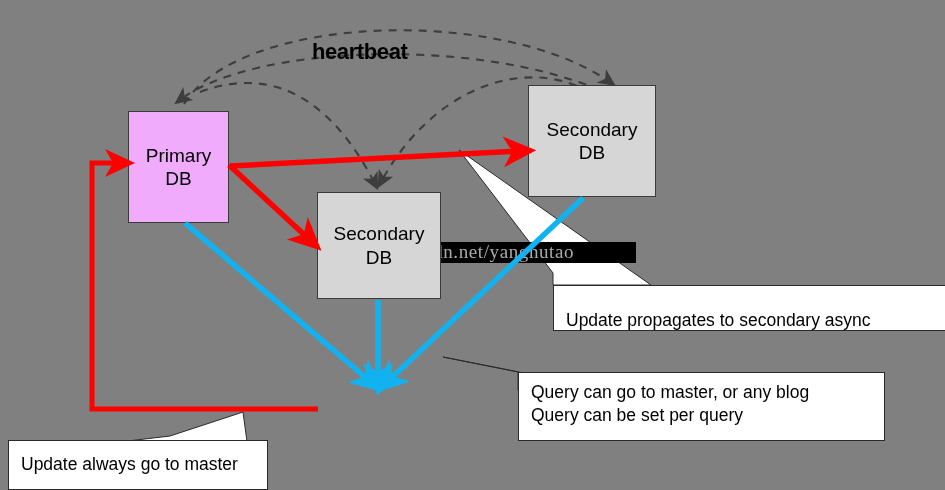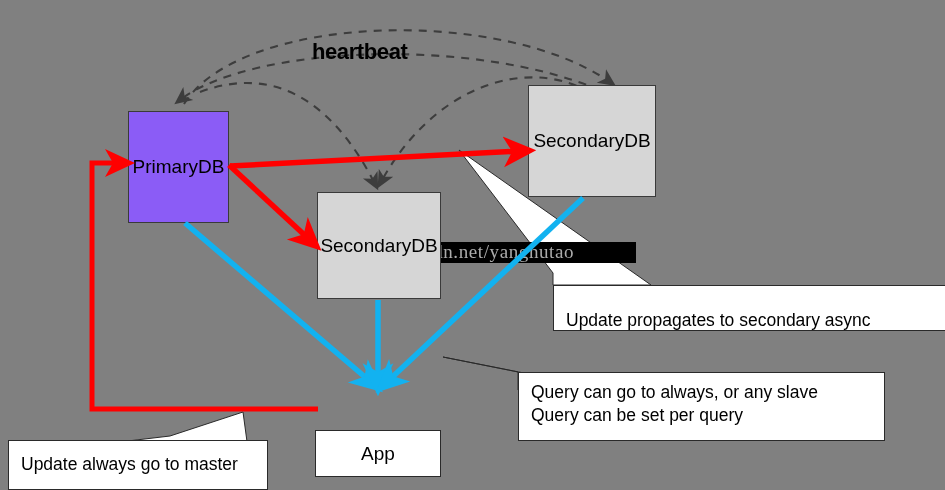--- a/index.html
+++ b/index.html
@@ -25,30 +25,30 @@
     position: absolute;
     left: 0; top: 0;
     width: 945px;
     height: 490px;
   }
   .node-box {
     position: absolute;
     box-sizing: border-box;
     border: 1px solid #3a3a3a;
     display: flex;
-    flex-direction: row;
+    flex-direction: column;
     align-items: center;
     justify-content: center;
     text-align: center;
     font-size: 19px;
     color: #000;
     line-height: 1.22;
     z-index: 6;
   }
-  .node-white { background: #8b5cf6; }
+  .node-white { background: #f0abfc; }
   .node-gray  { background: #d6d6d6; }
 
   #primary-db   { left: 128px; top: 111px;  width: 101px;  height: 112px; }
   #secondary-db-mid { left: 317px; top: 192px; width: 124px; height: 107px; }
   #secondary-db-top { left: 528px; top: 85px;  width: 128px; height: 112px; }
 
   .stack-box {
     position: absolute;
     box-sizing: border-box;
     background: #ffffff;
@@ -158,23 +158,20 @@
     <span>Secondary</span>
     <span>DB</span>
   </div>
 
   <div class="node-box node-gray" id="secondary-db-top">
     <span>Secondary</span>
     <span>DB</span>
   </div>
 
 
-  <div class="stack-box" id="app-box">
-    <span>App</span>
-  </div>
 
   <svg class="layer-svg" viewBox="0 0 945 490" style="z-index:7">
 
     <path d="M 230,166 L 522,151" fill="none" stroke="#FF0000" stroke-width="5.5" marker-end="url(#arrow-red)"></path>
 
     <path d="M 229,165 L 311,241" fill="none" stroke="#FF0000" stroke-width="5.5" marker-end="url(#arrow-red)"></path>
 
     <path d="M 318,409 L 92,409 L 92,163 L 122,163" fill="none" stroke="#FF0000" stroke-width="5" stroke-linejoin="miter" marker-end="url(#arrow-red)"></path>
 
     <path d="M 185,223 L 372,383" fill="none" stroke="#12B2F0" stroke-width="5.5" marker-end="url(#arrow-blue)"></path>
@@ -182,21 +179,21 @@
     <path d="M 378,300 L 378,382" fill="none" stroke="#12B2F0" stroke-width="5.5" marker-end="url(#arrow-blue)"></path>
 
     <path d="M 583,198 L 386,383" fill="none" stroke="#12B2F0" stroke-width="5.5" marker-end="url(#arrow-blue)"></path>
   </svg>
 
   <div class="callout" id="callout-async">
     <div>Update propagates to secondary async</div>
   </div>
 
   <div class="callout" id="callout-query">
-    <div>Query can go to always, or any slave</div>
+    <div>Query can go to master, or any blog</div>
     <div>Query can be set per query</div>
   </div>
 
   <div class="callout" id="callout-master">
     <div>Update always go to master</div>
   </div>
 
 </div>
 
 </body></html>

